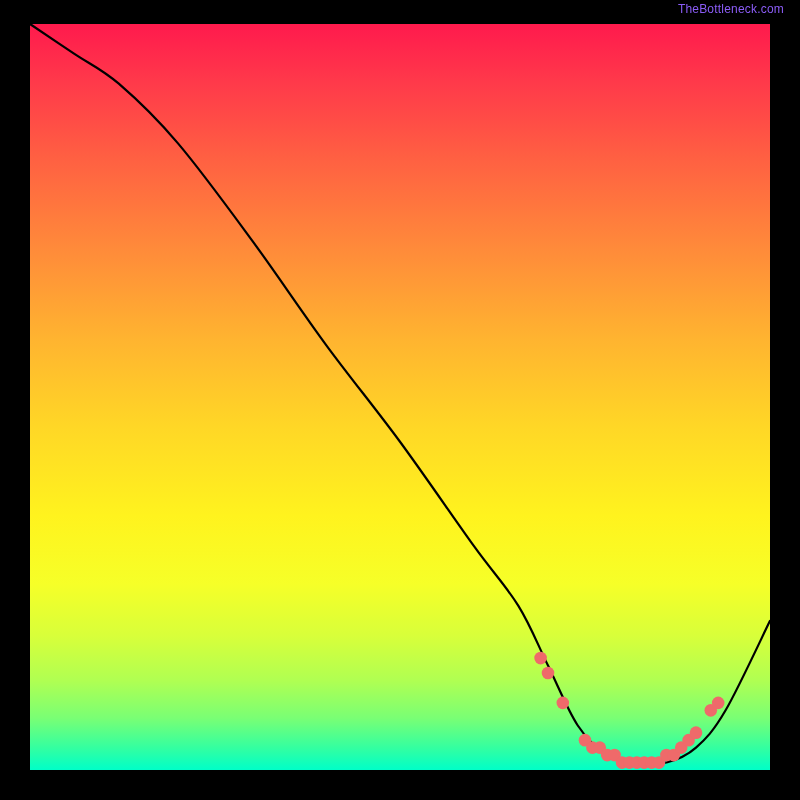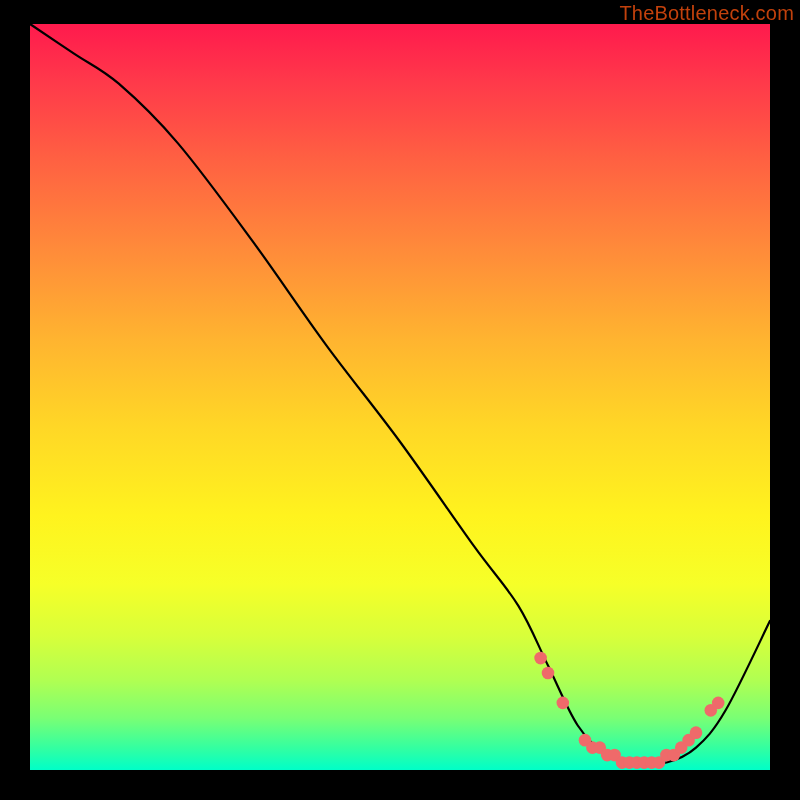--- a/index.html
+++ b/index.html
@@ -13,23 +13,23 @@
   }
   .frame {
     position: relative;
     width: 800px;
     height: 800px;
     background: #000;
   }
   .watermark {
     position: absolute;
     top: 2px;
-    right: 6px;
-    color: #c2410c;
-    font-size: 20px;
+    right: 16px;
+    color: #8b5cf6;
+    font-size: 12px;
     font-weight: 500;
     letter-spacing: 0.2px;
     z-index: 10;
   }
   .plot-area {
     position: absolute;
     left: 30px;
     top: 24px;
     width: 740px;
     height: 746px;

